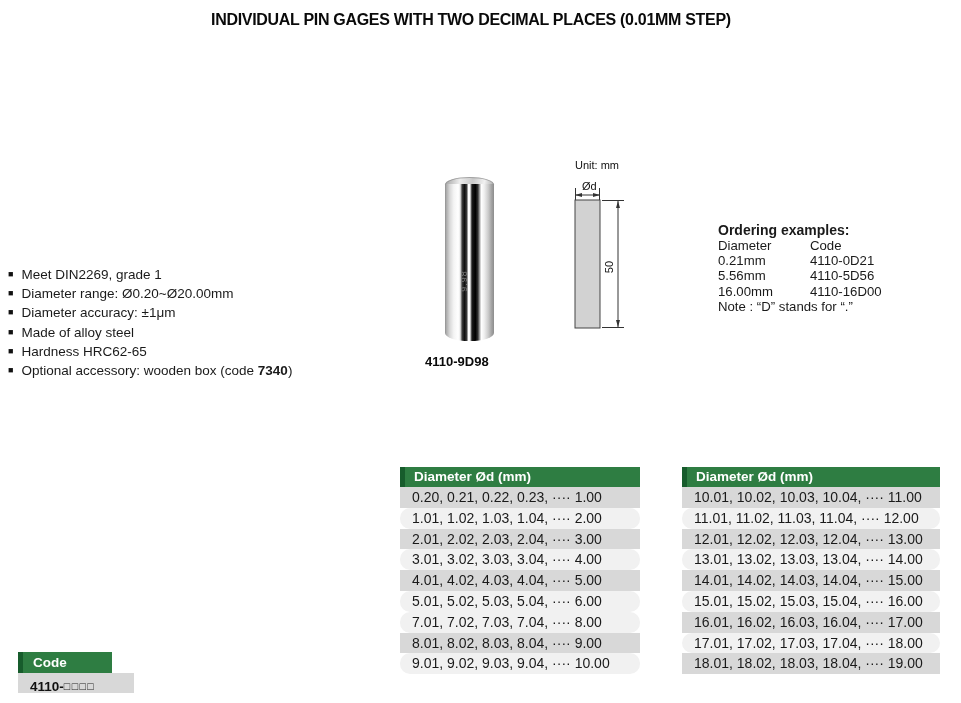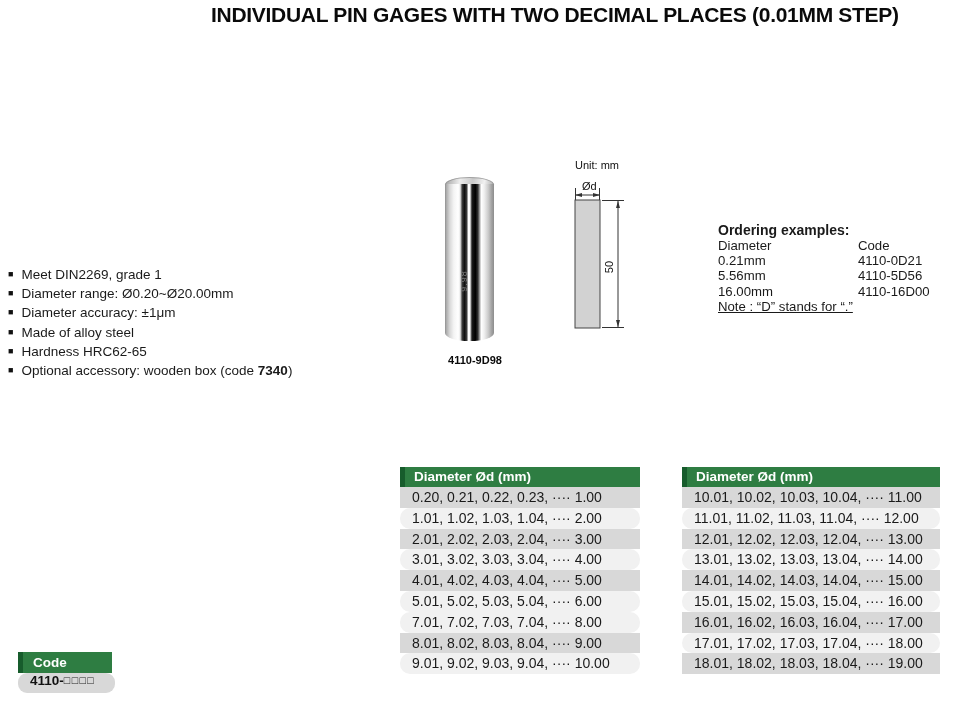--- a/index.html
+++ b/index.html
@@ -2,22 +2,22 @@
 <html style="--green: #2e7d42; --green-dark: #175c2c; --row-gray: #d8d8d8; --row-light: #f1f1f1;"><head>
 <meta charset="utf-8">
 <style>
   html,body { margin:0; padding:0; background:#ffffff; }
   .canvas {
     position:relative; width:961px; height:703px; background:#ffffff;
     font-family:"Liberation Sans", sans-serif; color:#111; overflow:hidden;
   }
   
   .page-title {
-    position:absolute; left:211px; top:3px; margin:0;
-    font-size:21px; font-weight:bold; letter-spacing:-0.3px; white-space:nowrap; color:#0a0a0a;
+    position:absolute; left:211px; top:11px; margin:0;
+    font-size:16px; font-weight:bold; letter-spacing:-0.3px; white-space:nowrap; color:#0a0a0a;
   }
   
   .features { position:absolute; left:8px; top:266px; list-style:none; margin:0; padding:0; }
   .features li { font-size:13.5px; line-height:17.2px; color:#1a1a1a; white-space:nowrap; }
   .features .blt { font-size:9px; margin-right:8px; position:relative; top:-2px; color:#111; }
   .features b { font-weight:bold; }
   
   .figure { position:absolute; left:425px; top:170px; width:100px; height:205px; }
   .cyl-top {
     position:absolute; left:20px; top:7px; width:49px; height:15px; border-radius:50%;
@@ -31,32 +31,32 @@
       #3c3c3c 35%,#0f0f0f 40%,#3a3a3a 44%,#ffffff 48%,#f7f7f7 51%,
       #1c1c1c 55%,#000000 62%,#303030 67%,#ffffff 74%,#efefef 80%,
       #cccccc 88%,#a3a3a3 95%,#8d8d8d 100%);
     border-radius:0 0 24px 24px / 0 0 8px 8px;
   }
   .engraving {
     position:absolute; left:-1px; top:92px; width:40px; text-align:center;
     transform:rotate(-90deg); font-size:9px; letter-spacing:1px; color:#7d7d7d;
   }
   .figure-label {
-    position:absolute; left:0; top:184px; width:100px; text-align:center;
-    font-size:11px; font-weight:bold; color:#0a0a0a; white-space:nowrap;
+    position:absolute; left:0; top:184px; width:100px; 
+    font-size:13px; font-weight:bold; color:#0a0a0a; white-space:nowrap;
   }
   
   .drawing { position:absolute; left:558px; top:155px; }
   .drawing text { font-family:"Liberation Sans", sans-serif; font-size:11px; fill:#111; }
   
   .ordering { position:absolute; left:718px; top:222px; font-size:13.2px; color:#1a1a1a; }
   .ordering .ord-title { font-weight:bold; font-size:14px; line-height:16px; }
-  .ordering .ord-row { display:flex; line-height:15.2px; white-space:nowrap;gap:48px; }
+  .ordering .ord-row { display:flex; line-height:15.2px; white-space:nowrap; }
   .ordering .c1 { width:92px; }
-  .ordering .ord-note { line-height:15.2px; white-space:nowrap;text-decoration:underline; }
+  .ordering .ord-note { line-height:15.2px; white-space:nowrap; }
   
   .dtable { position:absolute; top:467px; }
   .dtable.left { left:400px; width:240px; }
   .dtable.right { left:682px; width:258px; }
   .thead {
     position:relative; height:20px; line-height:20px; background:var(--green,#2e7d42);
     color:#fff; font-weight:bold; font-size:13.5px; padding-left:14px; box-sizing:border-box;
   }
   .strip { position:absolute; left:0; top:0; width:5px; height:100%; background:var(--green-dark,#175c2c); }
   .trow {
@@ -65,22 +65,22 @@
   }
   .trow.gray { background:var(--row-gray,#d8d8d8); }
   .trow.light { background:var(--row-light,#f1f1f1);border-radius:10px; }
   
   .code-box { position:absolute; left:18px; top:652px; }
   .code-head {
     position:relative; width:94px; height:21px; line-height:21px; background:var(--green,#2e7d42);
     color:#fff; font-weight:bold; font-size:13.5px; padding-left:15px; box-sizing:border-box;
   }
   .code-val {
-    width:97px; height:20px; line-height:16px; background:var(--row-gray,#d8d8d8);
-    font-size:13.5px; font-weight:bold; padding-left:12px; box-sizing:border-box; white-space:nowrap;border-radius:9px;
+    width:116px; height:20px; line-height:28px; background:var(--row-gray,#d8d8d8);
+    font-size:13.5px; font-weight:bold; padding-left:12px; box-sizing:border-box; white-space:nowrap;
   }
   .code-val .boxes { font-weight:normal; font-size:10.5px; letter-spacing:1.5px; position:relative; top:-1px; color:#222; }
 </style>
 </head>
 <body>
 
 <div class="canvas">
 
   <h1 class="page-title">INDIVIDUAL PIN GAGES WITH TWO DECIMAL PLACES (0.01MM STEP)</h1>
 

